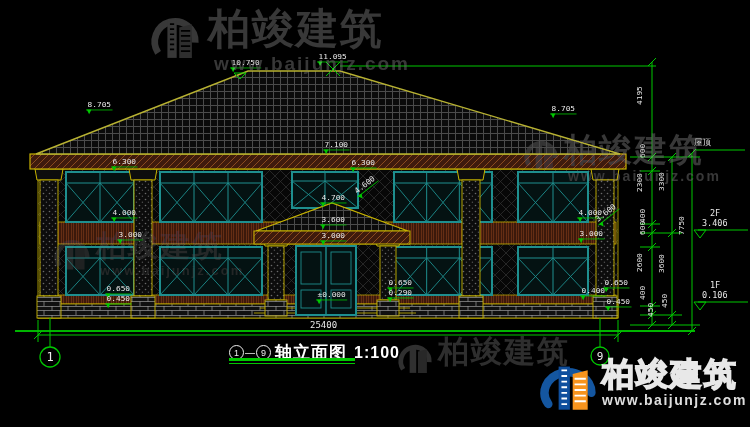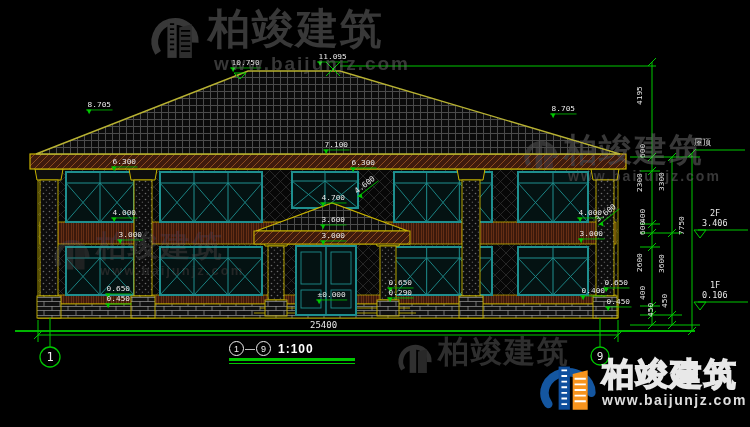--- a/index.html
+++ b/index.html
@@ -44,21 +44,21 @@
       -webkit-text-stroke:1.6px #e8e8e8;line-height:1;}
   .logo-color .u{font-size:14px;font-weight:bold;letter-spacing:1.5px;color:#dedede;margin-top:2px;}
 
   
   .titleblock{position:absolute;left:229px;top:341px;z-index:3;color:#fff;
       display:flex;align-items:center;}
   .circ{display:inline-flex;width:13px;height:13px;border:1.2px solid #eee;border-radius:50%;
       align-items:center;justify-content:center;font-size:9px;color:#eee;flex:0 0 auto;}
   .tb-dash{margin:0 1px;font-size:10px;color:#eee;}
   .tb-title{font-size:17px;font-weight:bold;letter-spacing:1px;margin-left:4px;}
-  .tb-scale{font-size:12px;font-weight:bold;margin-left:7px;letter-spacing:1px;}
+  .tb-scale{font-size:16px;font-weight:bold;margin-left:7px;letter-spacing:1px;}
   .tb-line1{position:absolute;left:229px;top:358px;width:126px;height:3px;background:#00c800;z-index:3;}
   .tb-line2{position:absolute;left:229px;top:363px;width:126px;height:1px;background:#00c800;z-index:3;}
 </style>
 </head>
 <body>
 
 <div class="stage">
 
   <svg id="dwg" width="750" height="427" viewBox="0 0 750 427" style="position:absolute;left:0;top:0;z-index:2">
     <defs>
@@ -283,20 +283,21 @@
       <span class="dim lvl" style="left: 702px; top: 219px;">3.406</span>
       <span class="dim lvl" style="left: 710px; top: 281px;">1F</span>
       <span class="dim lvl" style="left: 702px; top: 291px;">0.106</span>
       <span class="dim ov" style="left: 310px; top: 321px;">25400</span>
     </div>
 
   <div class="titleblock">
     <span class="circ">1</span>
     <span class="tb-dash">—</span>
     <span class="circ">9</span>
+    <span class="tb-title">轴立面图</span>
     <span class="tb-scale">1:100</span>
   </div>
   <div class="tb-line1"></div>
   <div class="tb-line2"></div>
 
   <div class="wm wm-tl row">
     <svg width="54" height="66" viewBox="0 0 64 64">
       <path d="M12 46 A24 24 0 1 1 56 34" fill="none" stroke="#383838" stroke-width="8"></path>
       <rect x="23" y="8" width="11" height="44" fill="#383838"></rect>
       <polygon points="37,16 52,12 52,52 37,52" fill="#2e2e2e"></polygon>

